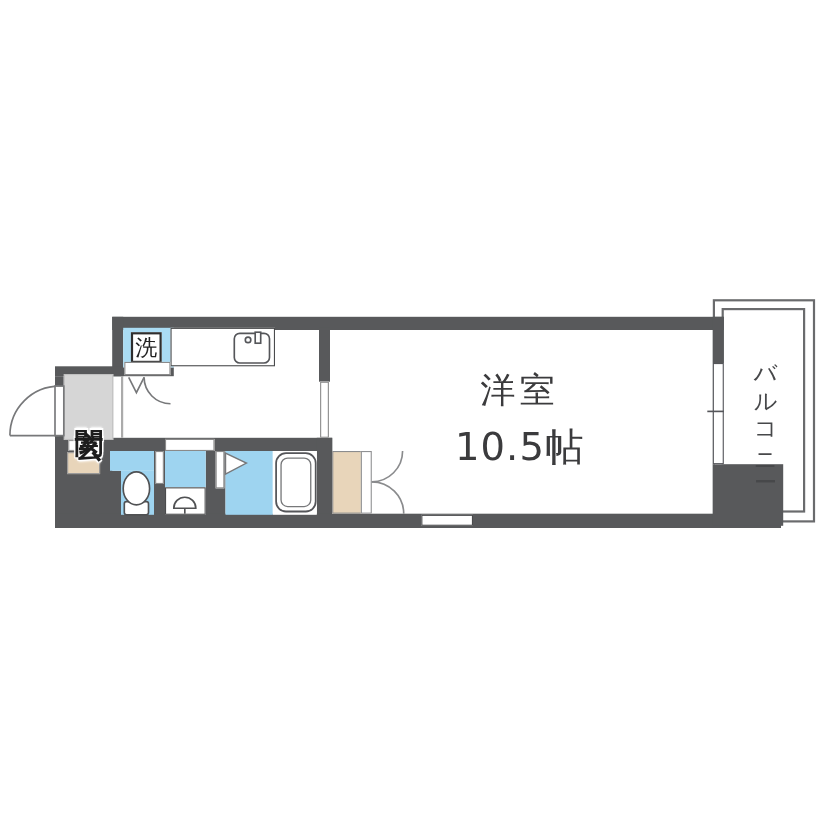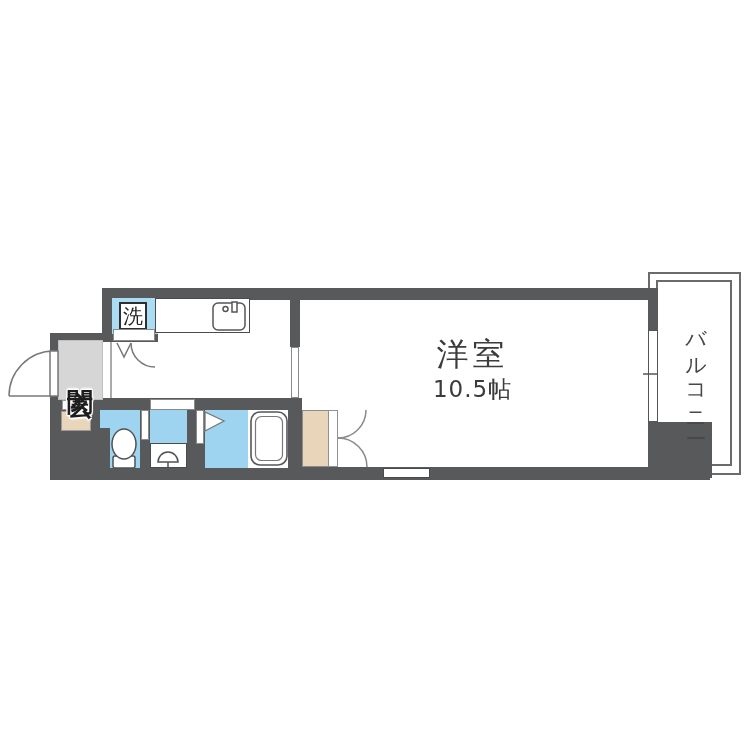--- a/index.html
+++ b/index.html
@@ -114,21 +114,21 @@
   </svg>
 
   <div class="abs lbl vtext halo" style="left:58px;top:340px;width:45px;height:60px;font-size:26px;font-weight:600;color:#1d1d1d;line-height:1;">
       <span>玄関</span>
     </div>
 
   <div class="abs lbl" style="left:380px;top:332px;width:185px;height:46px;font-size:32px;letter-spacing:4px;color:var(--room-text);">
       <span>洋室</span>
     </div>
 
-  <div class="abs lbl" style="left:380px;top:368px;width:185px;height:42px;font-size:23px;letter-spacing:1px;color:var(--room-text);">
+  <div class="abs lbl" style="left:380px;top:388px;width:185px;height:42px;font-size:35px;letter-spacing:1px;color:var(--room-text);align-items:flex-end;">
       <span>10.5帖</span>
     </div>
 
   <div class="abs lbl vtext" style="left:682px;top:283px;width:28px;height:180px;font-size:21px;letter-spacing:4px;color:#47484a;">
       <span>バルコニー</span>
     </div>
 
 </div>
 
 </body></html>

